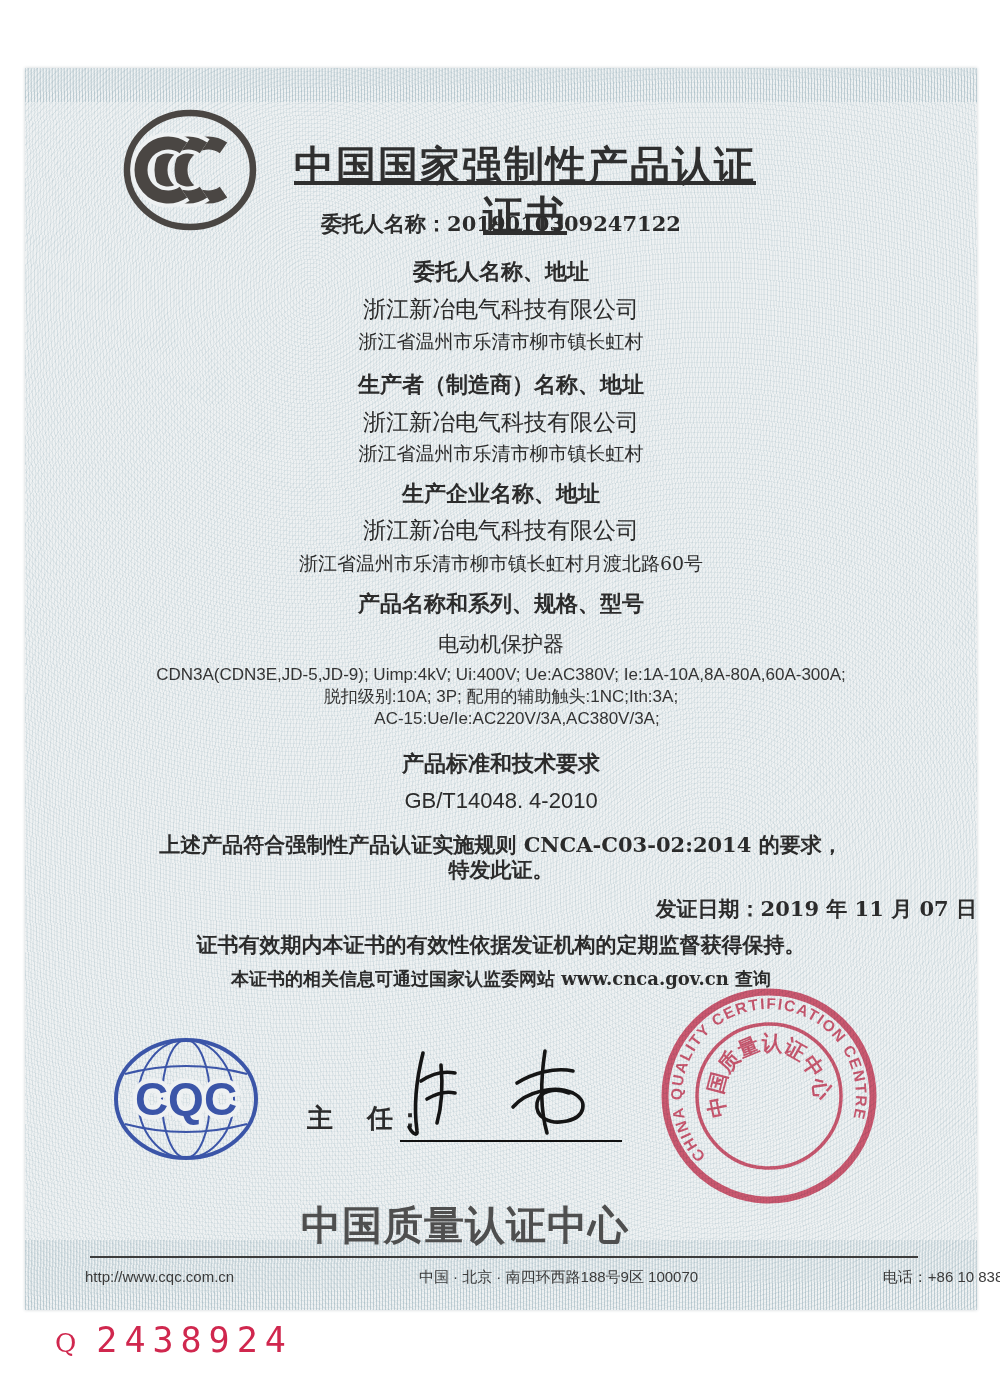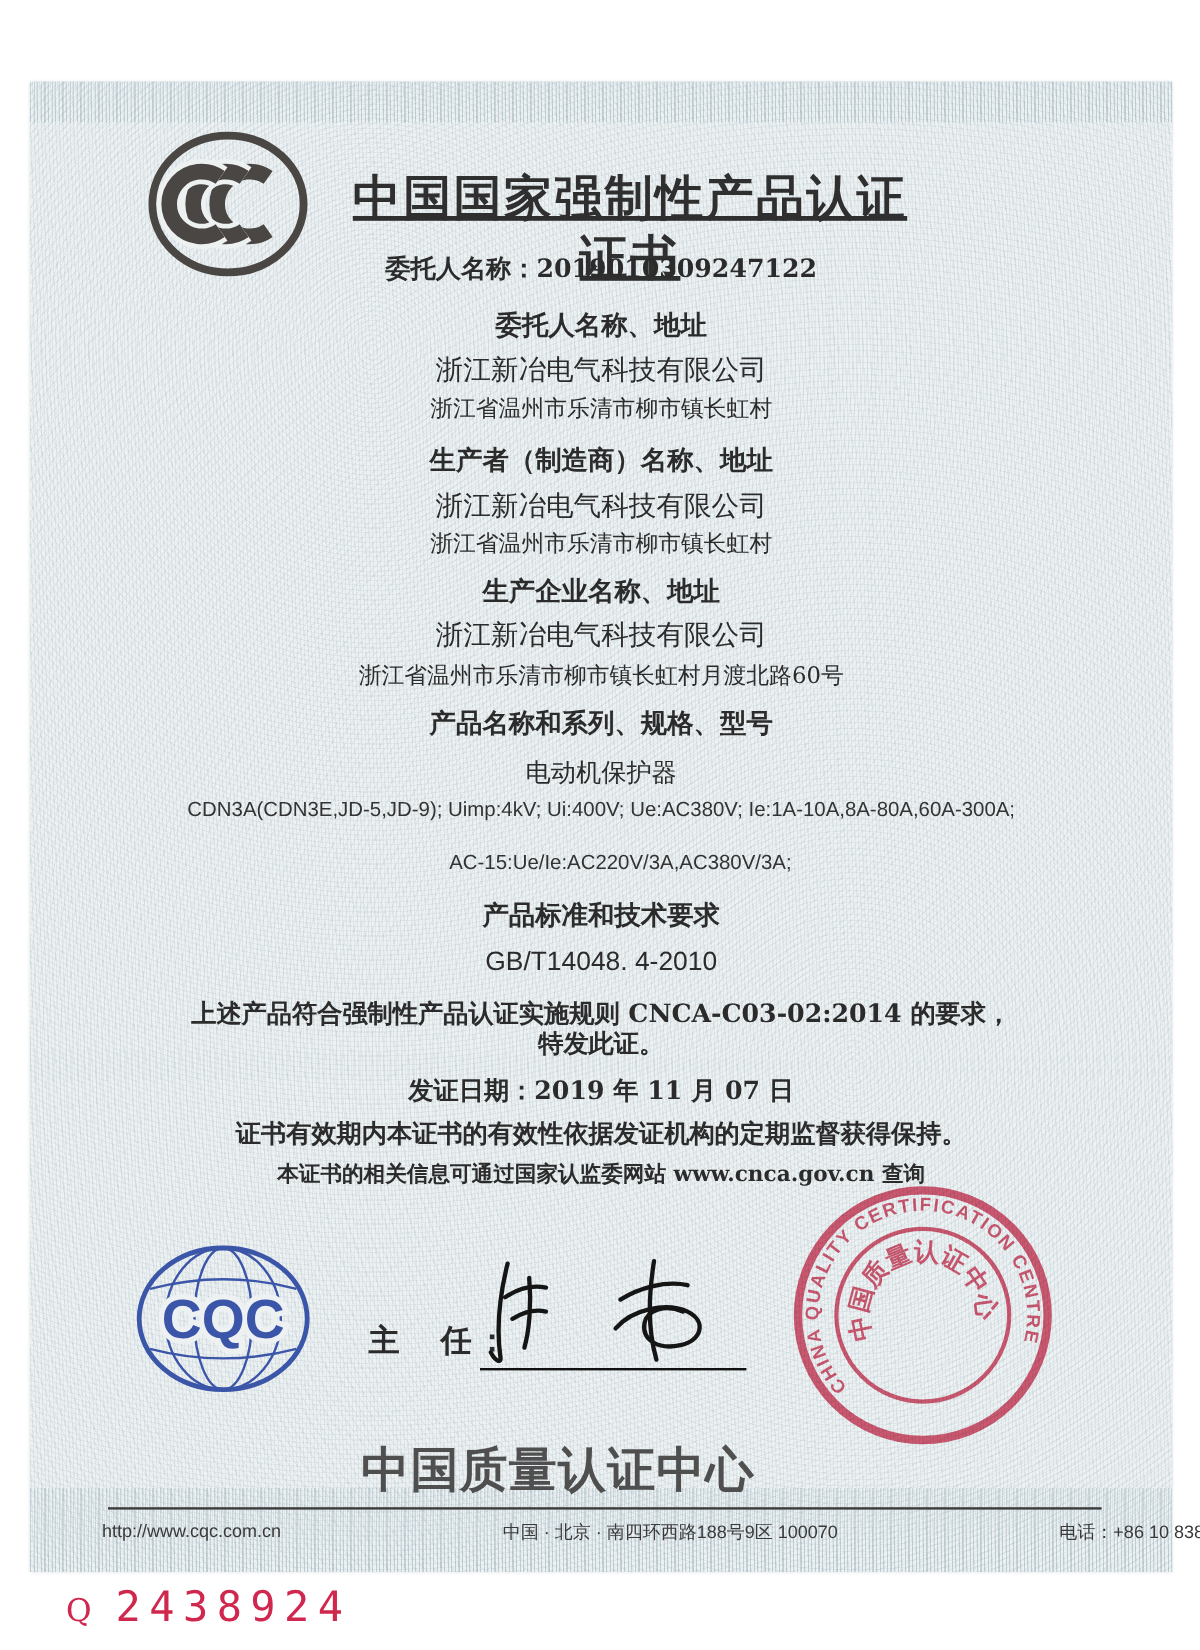--- a/index.html
+++ b/index.html
@@ -22,21 +22,21 @@
   .abs{position:absolute;line-height:1.25;}
   .ctr{left:0;width:952px;text-align:center;}
   .hd{font-weight:700;font-size:22px;font-family:"DejaVu Serif",serif;}
   .kai{font-family:"DejaVu Serif",serif;}
   .title{font-size:40px;font-weight:700;letter-spacing:2px;color:#2f2f2f;font-family:"Liberation Sans",sans-serif;}
   .certno{font-size:21px;font-weight:700;font-family:"DejaVu Serif",serif;}
   .name-line{font-size:23px;}
   .addr-line{font-size:19px;}
   .spec{font-size:17px;color:#333;font-family:"Liberation Sans",sans-serif;}
   .bold-note{font-weight:700;font-size:21px;font-family:"DejaVu Serif",serif;}
-  .dates{display:flex;justify-content:center;gap:32px;}
+  .dates{display:flex;justify-content:flex-end;gap:32px;}
   .grey-title{font-size:40px;font-weight:700;color:#4f4f4f;letter-spacing:1px;}
   .rule{position:absolute;left:65px;width:828px;height:2px;background:#3c3c3c;top:1188px;}
   .footer-row{position:absolute;left:60px;width:960px;top:1200px;display:flex;justify-content:space-between;font-size:15px;color:#3a3a3a;}
   .serial{position:absolute;left:55px;top:1320px;display:flex;align-items:baseline;gap:20px;color:#d0274e;}
   .serial .q{font-size:26px;font-family:"DejaVu Serif",serif;}
   .serial .num{font-size:35px;letter-spacing:7px;font-family:"DejaVu Sans Mono",monospace;}
   .stamp{position:absolute;left:624px;top:908px;opacity:.93;mix-blend-mode:multiply;}
   .sig-underline{position:absolute;left:375px;top:1072px;width:222px;height:2px;background:#111;}
   .director{font-size:26px;font-weight:700;font-family:"DejaVu Serif",serif;letter-spacing:4px;}
 </style>
@@ -68,20 +68,21 @@
   <div class="abs ctr kai name-line" style="top:340px;">浙江新冶电气科技有限公司</div>
   <div class="abs ctr kai addr-line" style="top:374px;">浙江省温州市乐清市柳市镇长虹村</div>
 
   <div class="abs ctr hd" style="top:412px;">生产企业名称、地址</div>
   <div class="abs ctr kai name-line" style="top:448px;">浙江新冶电气科技有限公司</div>
   <div class="abs ctr kai addr-line" style="top:484px;">浙江省温州市乐清市柳市镇长虹村月渡北路60号</div>
 
   <div class="abs ctr hd" style="top:522px;">产品名称和系列、规格、型号</div>
   <div class="abs ctr kai" style="top:563px;font-size:21px;">电动机保护器</div>
   <div class="abs ctr spec" style="top:596px;">CDN3A(CDN3E,JD-5,JD-9); Uimp:4kV; Ui:400V; Ue:AC380V;  Ie:1A-10A,8A-80A,60A-300A;</div>
+  <div class="abs ctr spec" style="top:618px;">脱扣级别:10A; 3P;  配用的辅助触头:1NC;Ith:3A;</div>
   <div class="abs ctr spec" style="top:640px;padding-left:16px;">AC-15:Ue/Ie:AC220V/3A,AC380V/3A;</div>
 
   <div class="abs ctr hd" style="top:682px;">产品标准和技术要求</div>
   <div class="abs ctr" style="top:719px;font-size:22px;">GB/T14048. 4-2010</div>
 
   <div class="abs ctr bold-note" style="top:764px;">上述产品符合强制性产品认证实施规则 CNCA-C03-02:2014 的要求，</div>
   <div class="abs ctr bold-note" style="top:789px;">特发此证。</div>
 
   <div class="abs ctr dates" style="top:828px;">
     <span class="bold-note">发证日期：2019 年 11 月 07 日</span>

